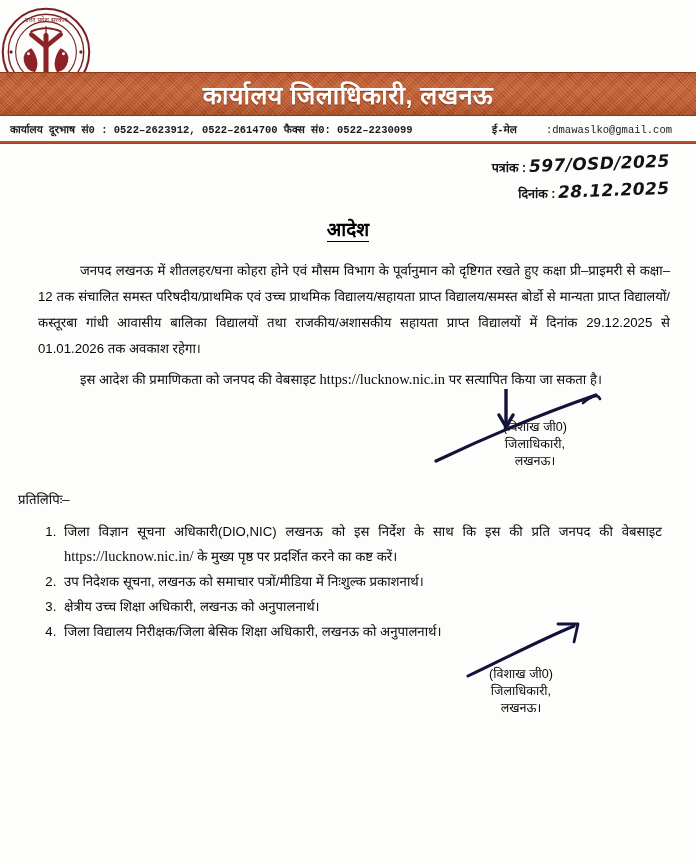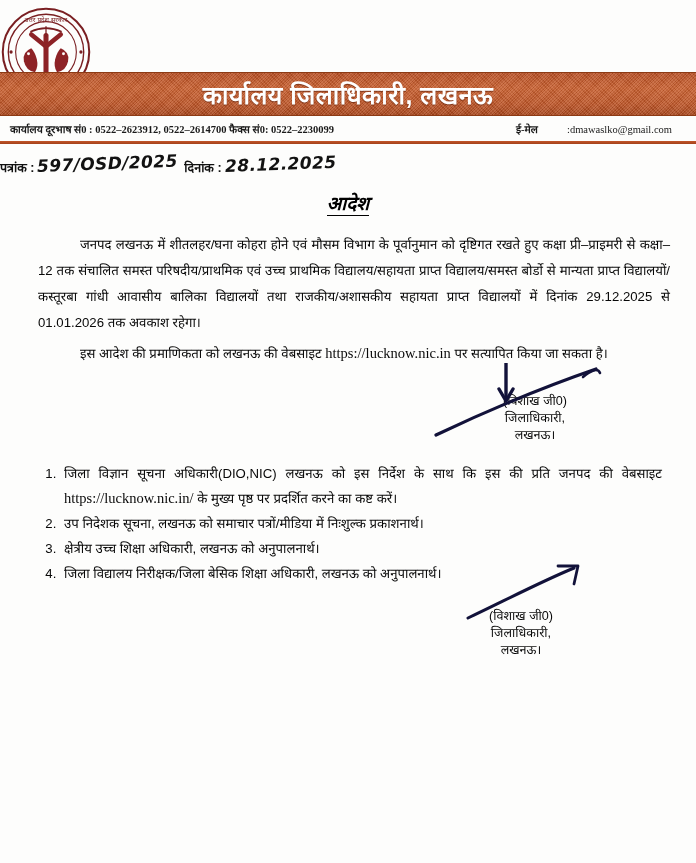--- a/index.html
+++ b/index.html
@@ -58,41 +58,41 @@
     text-shadow: 0 1px 1px rgba(90,28,6,.65);
     white-space: nowrap;
   }
 
   
   .contact-row {
     display: flex;
     justify-content: space-between;
     align-items: baseline;
     padding: 6px 10px 0 10px;
-    font-family: Liberation Serif, serif;
+    font-family: Liberation Mono, monospace;
     font-size: 10.5px;
     font-weight: bold;
     color: #1a1a1a;
   }
   .contact-left { white-space: nowrap; }
   .contact-right { white-space: nowrap; padding-right: 14px; }
   .email-value { font-weight: normal; margin-left: 29px; }
 
   .thin-rule {
     height: 3px;
     margin-top: 5px;
     background: linear-gradient(180deg, #c3562a, #a3411a);
   }
 
   
   .ref-block {
     margin-top: 12px;
     padding-right: 26px;
     display: flex;
-    flex-direction: row;
+    flex-direction: column;
     align-items: flex-end;
     gap: 6px;
   }
   .ref-line {
     display: flex;
     align-items: baseline;
     gap: 3px;
   }
   .ref-label {
     font-family: "Liberation Sans", "DejaVu Sans", sans-serif;
@@ -116,21 +116,20 @@
     text-align: center;
     margin-top: 14px;
     font-family: "Liberation Sans", "DejaVu Sans", sans-serif;
     font-size: 19px;
     font-weight: bold;
     color: #000;
   }
   .doc-title span {
     border-bottom: 1.6px solid #000;
     padding-bottom: 1px;
-    font-style: italic;
   }
 
   
   .body-wrap {
     margin: 16px 26px 0 26px;
     font-family: "Liberation Sans", "DejaVu Sans", sans-serif;
     font-size: 13.2px;
     line-height: 26px;
     color: #080808;
   }
@@ -242,37 +241,38 @@
     </div>
   </div>
 
   <div class="doc-title">
     <span>आदेश</span>
   </div>
 
   <div class="body-wrap">
     <p class="para indent">जनपद लखनऊ में शीतलहर/घना कोहरा होने एवं मौसम विभाग के पूर्वानुमान को दृष्टिगत रखते हुए कक्षा प्री–प्राइमरी से कक्षा–12 तक संचालित समस्त परिषदीय/प्राथमिक एवं उच्च प्राथमिक विद्यालय/सहायता प्राप्त विद्यालय/समस्त बोर्डो से मान्यता प्राप्त विद्यालयों/कस्तूरबा गांधी आवासीय बालिका विद्यालयों तथा राजकीय/अशासकीय सहायता प्राप्त विद्यालयों में दिनांक 29.12.2025 से 01.01.2026 तक अवकाश रहेगा।</p>
     <p class="para indent">
-      <span>इस आदेश की प्रमाणिकता को लखनऊ की वेबसाइट </span><span class="url">https://lucknow.nic.in</span><span> पर सत्यापित किया जा सकता है।</span>
+      <span>इस आदेश की प्रमाणिकता को जनपद की वेबसाइट </span><span class="url">https://lucknow.nic.in</span><span> पर सत्यापित किया जा सकता है।</span>
     </p>
   </div>
 
   <div class="sign-block sign-top">
     <svg class="sign-stroke top" width="180" height="80" viewBox="0 0 180 80">
       <path d="M8 72 C50 52, 110 26, 168 6" stroke="#12123a" stroke-width="3.2" fill="none" stroke-linecap="round"></path>
       <path d="M155 14 C162 8, 170 4, 172 10" stroke="#12123a" stroke-width="2.6" fill="none" stroke-linecap="round"></path>
       <path d="M78 0 L78 34" stroke="#12123a" stroke-width="3.4" fill="none" stroke-linecap="round"></path>
       <path d="M71 26 L78 38 L85 26" stroke="#12123a" stroke-width="3.4" fill="none" stroke-linecap="round" stroke-linejoin="round"></path>
     </svg>
     <div>(विशाख जी0)</div>
     <div>जिलाधिकारी,</div>
     <div>लखनऊ।</div>
   </div>
 
   <div class="copy-wrap">
+    <div class="copy-heading">प्रतिलिपिः–</div>
     <ol class="copy-list">
       <li>
         <span>जिला विज्ञान सूचना अधिकारी(DIO,NIC) लखनऊ को इस निर्देश के साथ कि इस की प्रति जनपद की वेबसाइट </span><span class="url">https://lucknow.nic.in/</span><span> के मुख्य पृष्ठ पर प्रदर्शित करने का कष्ट करें।</span>
       </li>
       <li>
         <span>उप निदेशक सूचना, लखनऊ को समाचार पत्रों/मीडिया में निःशुल्क प्रकाशनार्थ।</span>
       </li>
       <li>
         <span>क्षेत्रीय उच्च शिक्षा अधिकारी, लखनऊ को अनुपालनार्थ।</span>
       </li>

